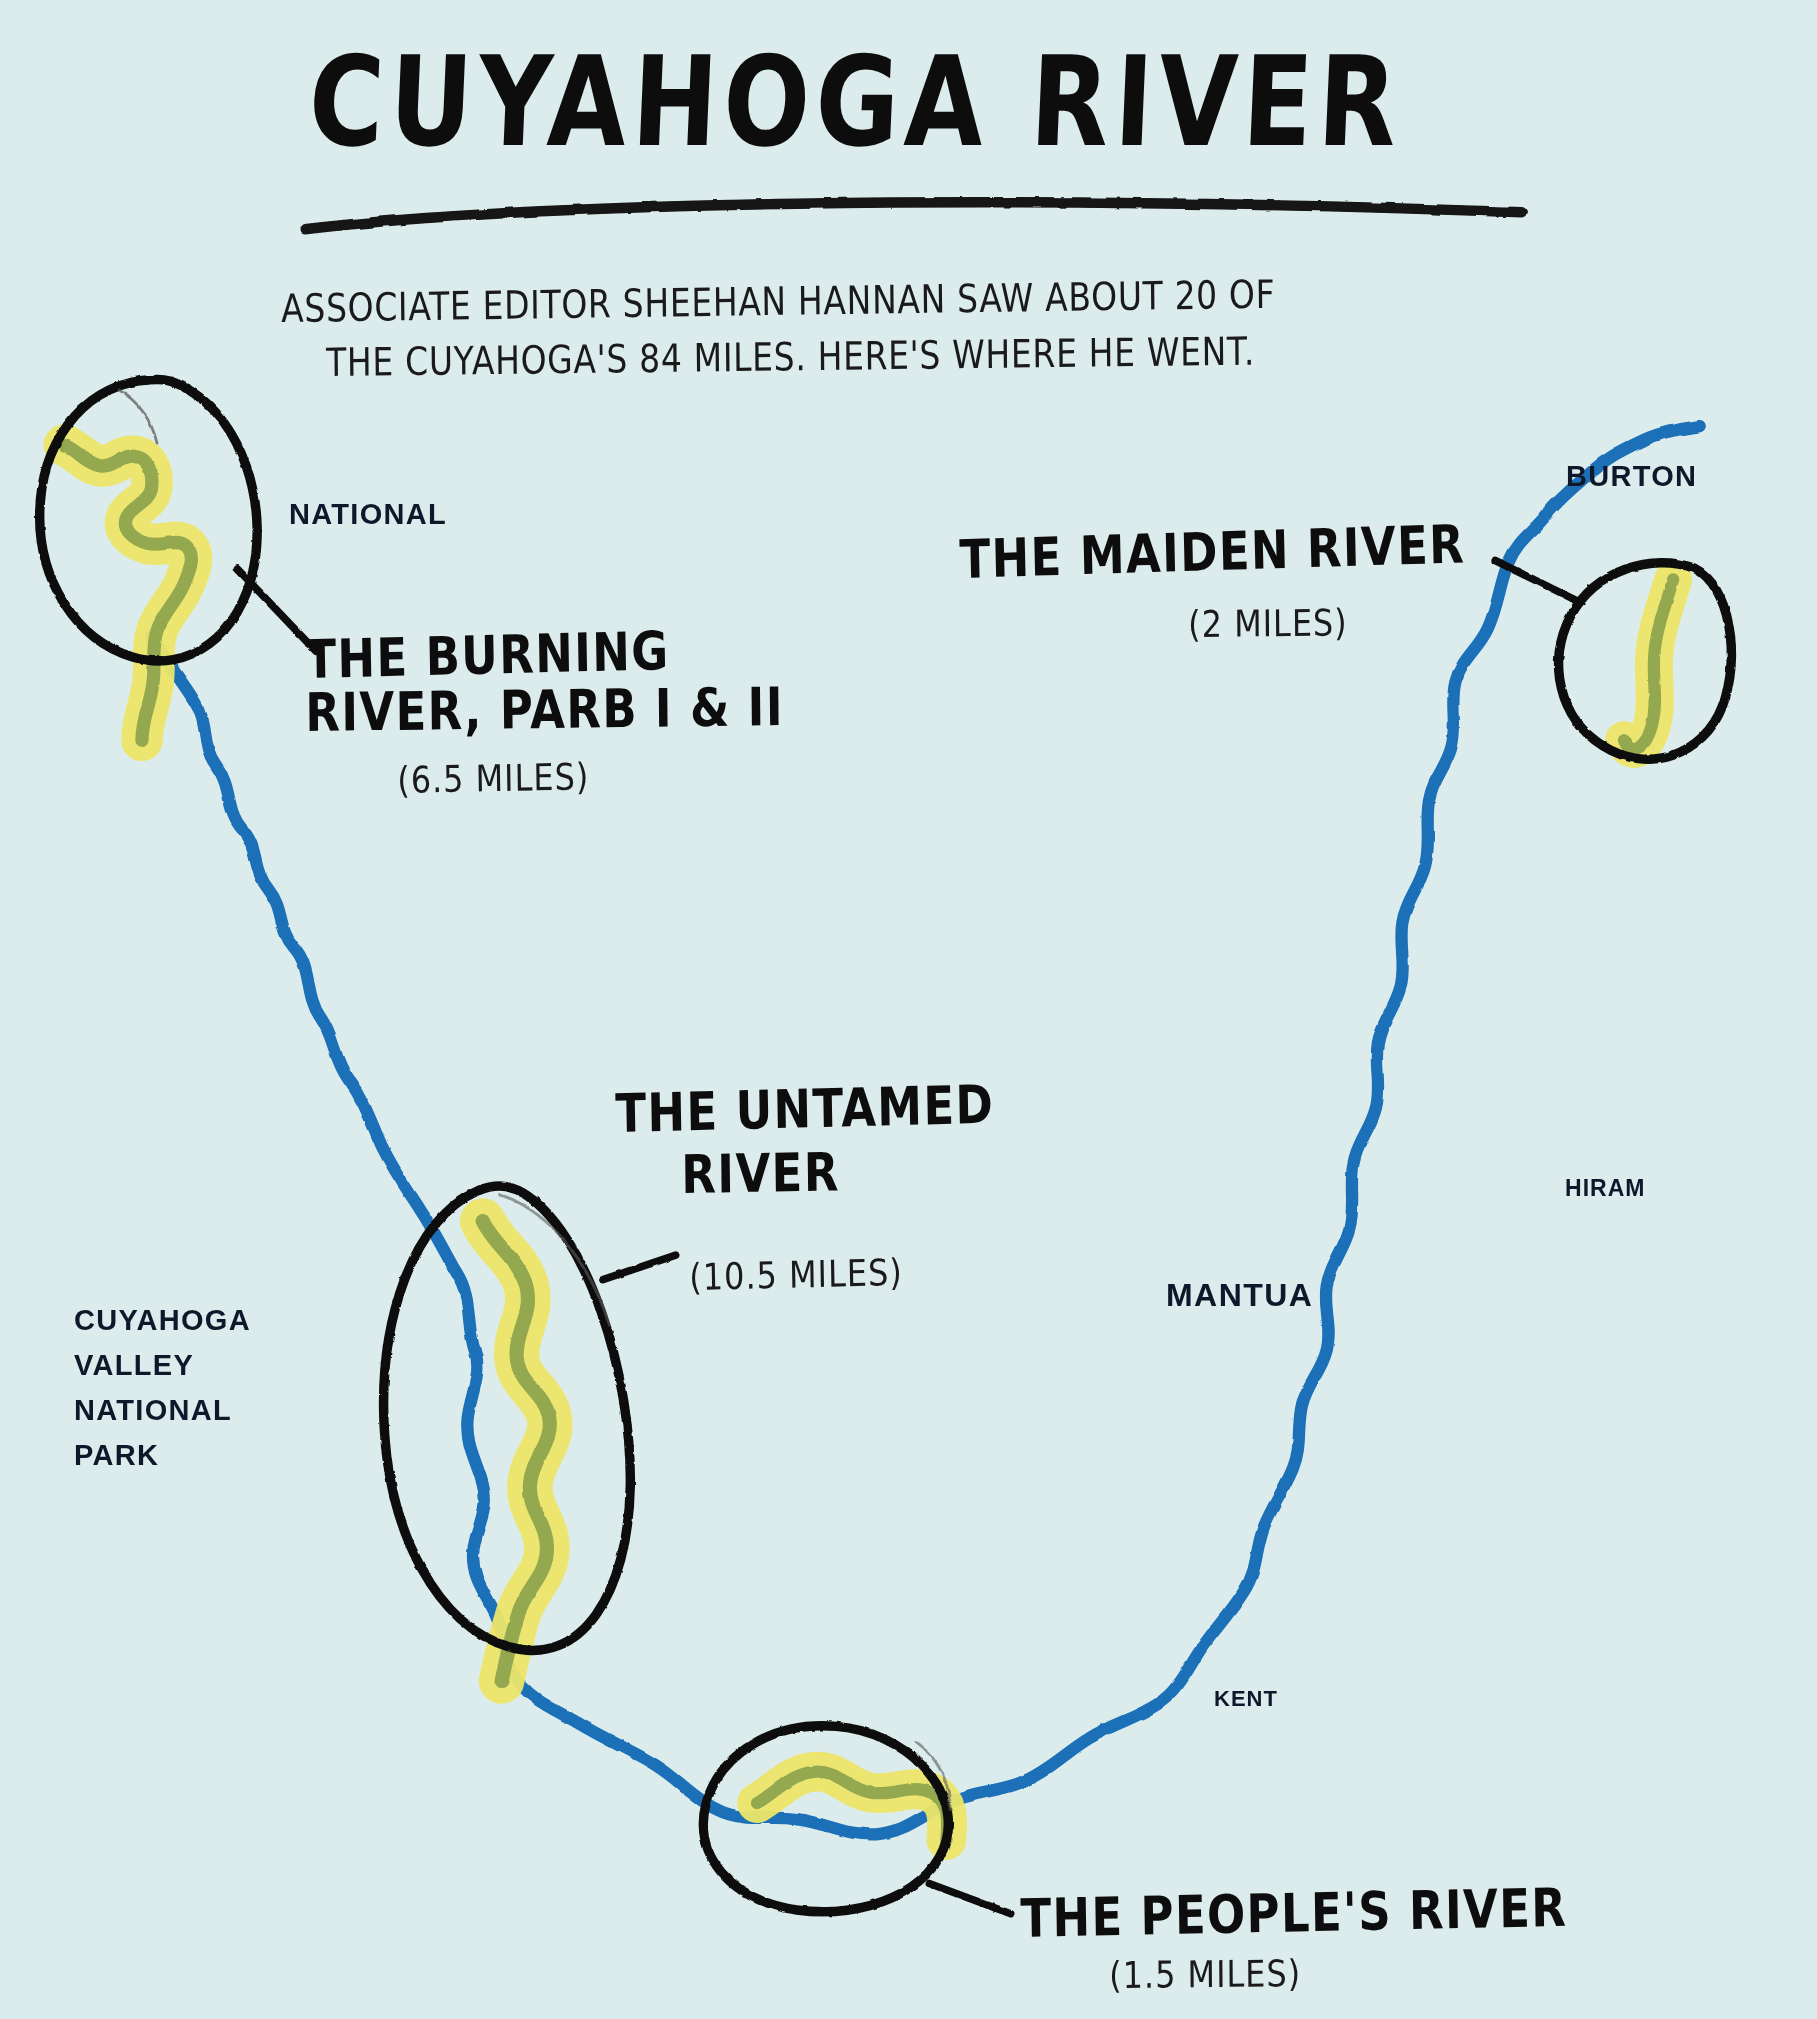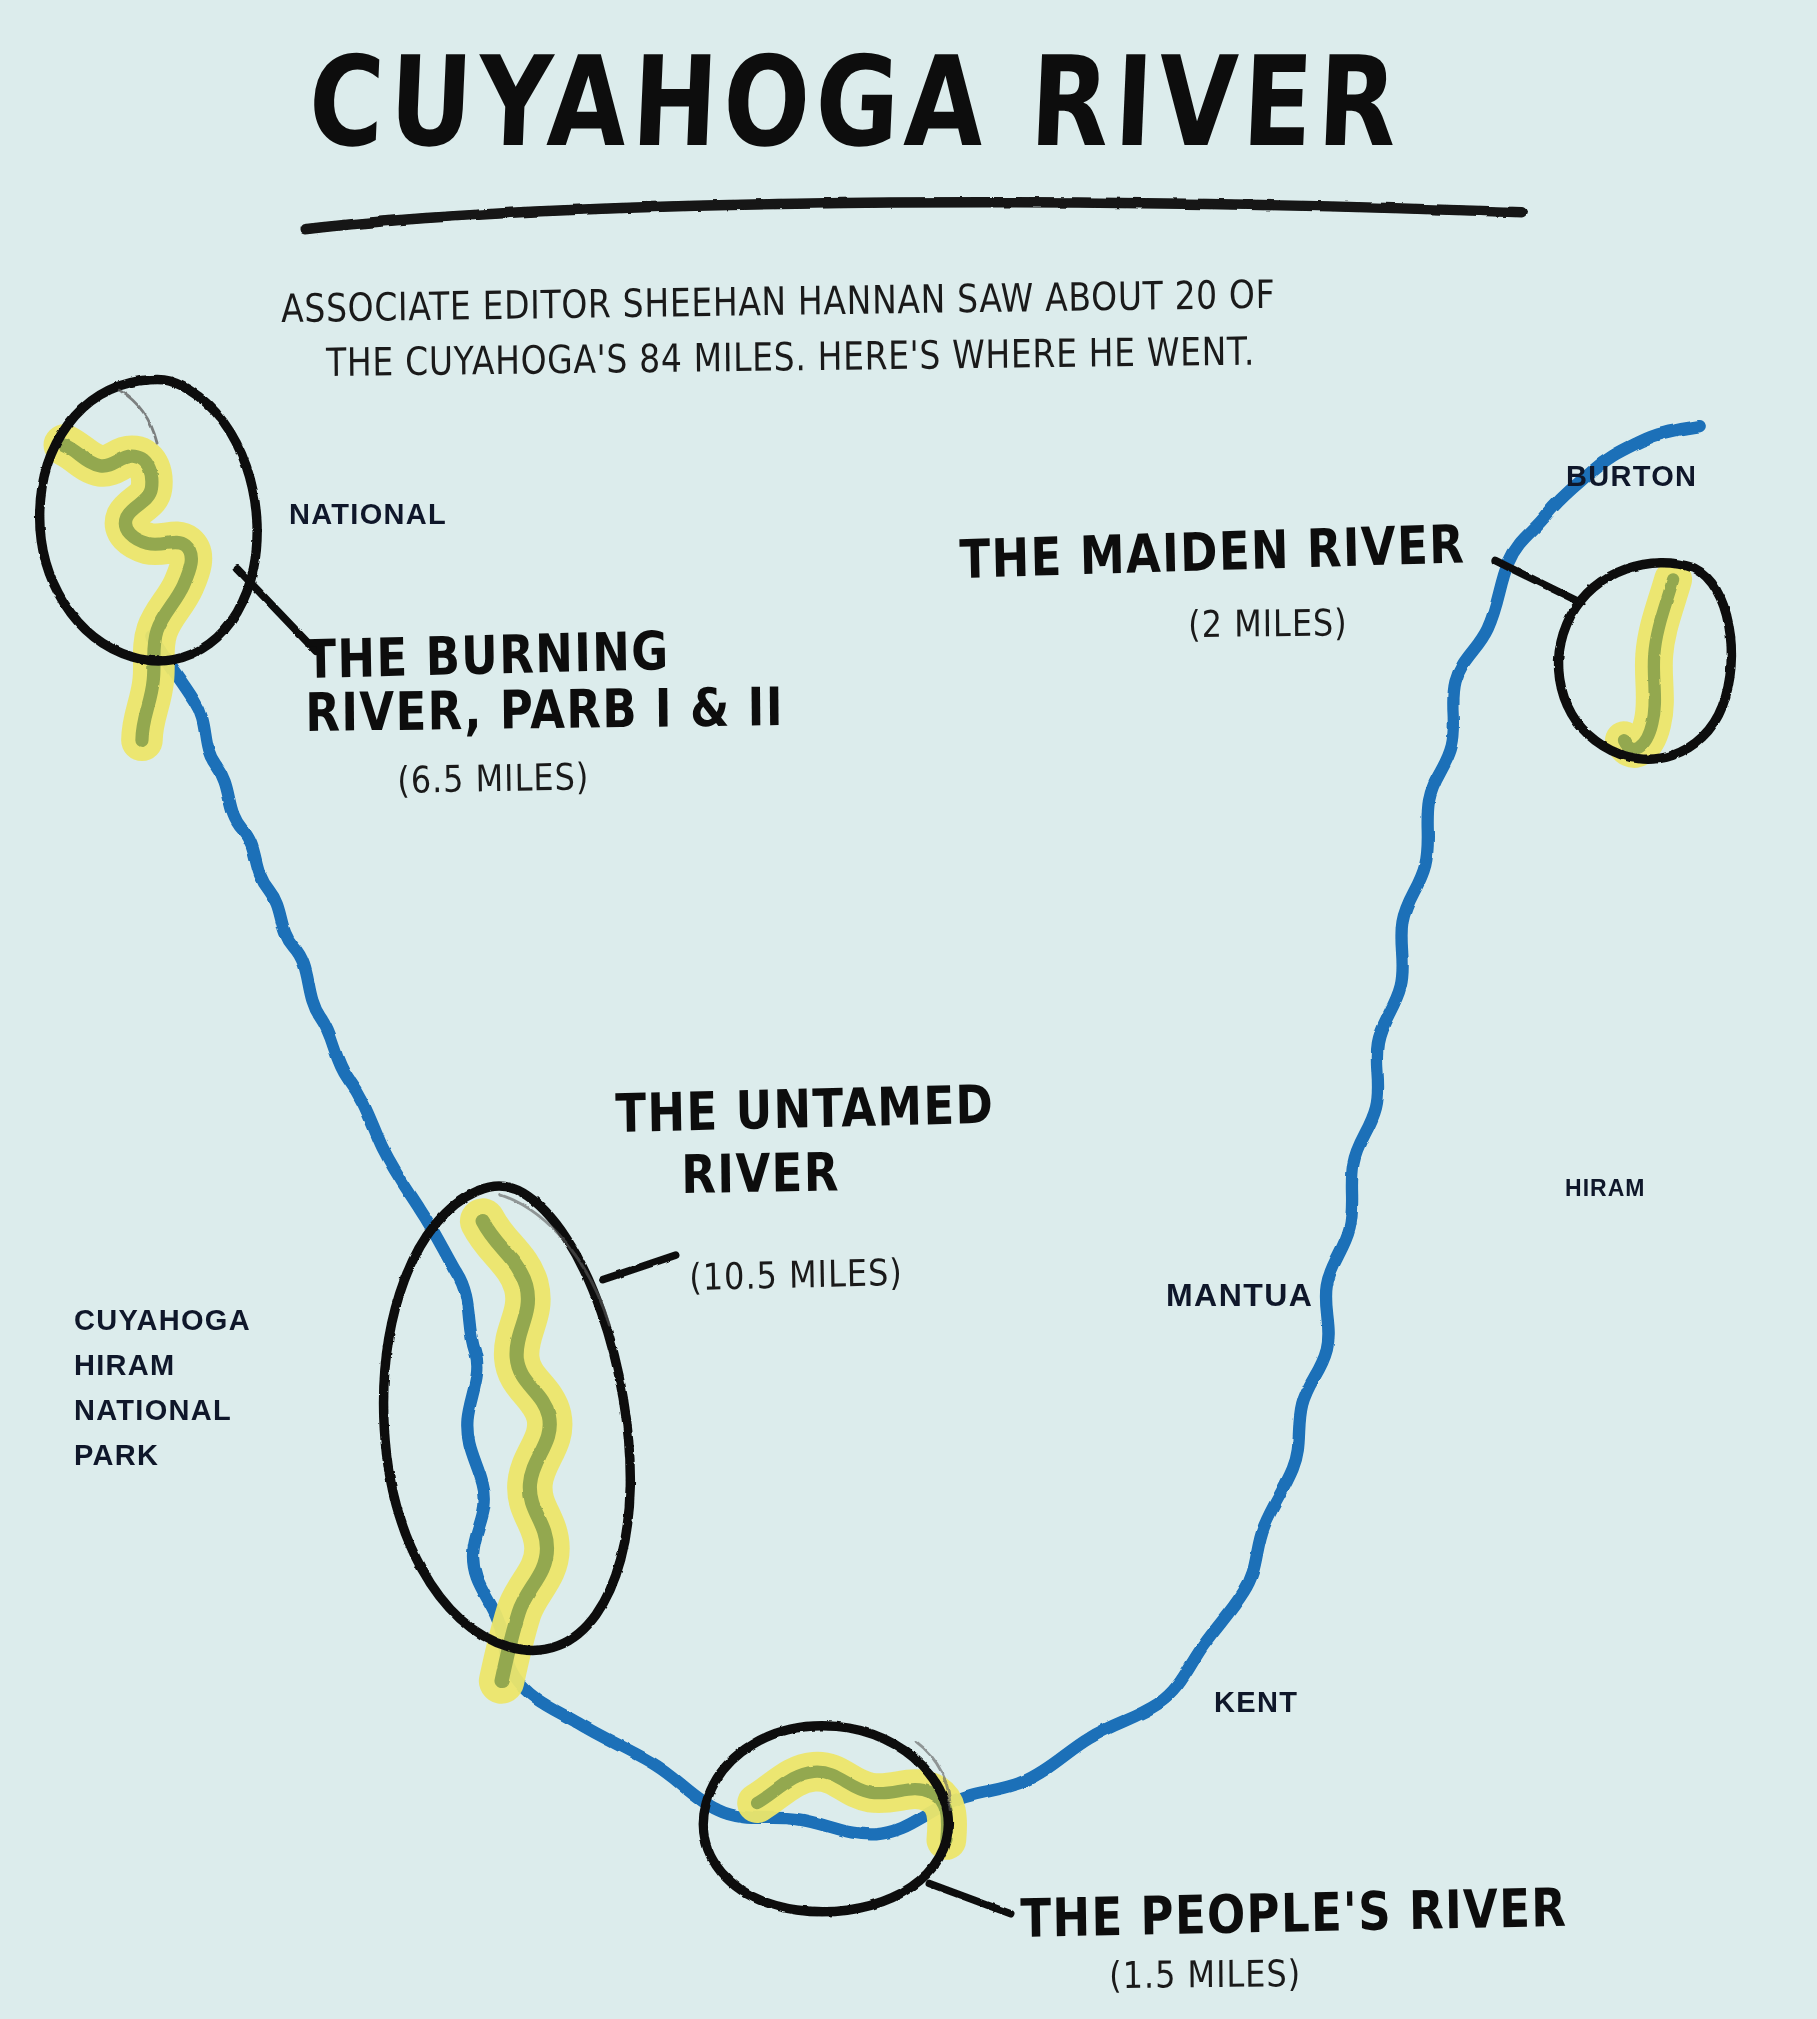--- a/index.html
+++ b/index.html
@@ -111,21 +111,21 @@
   #untamed-miles { left: 689px; top: 1259px; transform: scaleY(1.15) rotate(-1.2deg); }
 
   #people-l1 { left: 1020px; top: 1891px; transform: scaleY(1.18) rotate(-1deg); }
   #people-miles { left: 1109px; top: 1957px; transform: scaleY(1.15) rotate(-0.5deg); }
 
   
   #city-cleveland { left: 289px; top: 499px; font-size: 29px; }
   #city-burton    { left: 1566px; top: 461px; font-size: 29px; }
   #city-hiram     { left: 1565px; top: 1176px; font-size: 23px; }
   #city-mantua    { left: 1166px; top: 1279px; font-size: 32px; }
-  #city-kent      { left: 1214px; top: 1687px; font-size: 29px; }
+  #city-kent      { left: 1214px; top: 1687px; font-size: 22px; }
   #city-cvnp      { left: 74px;  top: 1298px; font-size: 29px; line-height: 1.55; }
 </style>
 </head>
 <body>
 
 <div id="stage">
 
   <svg id="map-svg" viewBox="0 0 1920 2134">
     <defs>
       <filter id="rough" x="-20%" y="-20%" width="140%" height="140%">
@@ -332,18 +332,18 @@
 
   <div class="txt seg-title" id="people-l1">THE PEOPLE'S RIVER</div>
   <div class="txt seg-miles" id="people-miles">(1.5 MILES)</div>
 
   <div class="txt city" id="city-cleveland">NATIONAL</div>
   <div class="txt city" id="city-burton">BURTON</div>
   <div class="txt city" id="city-hiram">HIRAM</div>
   <div class="txt city" id="city-mantua">MANTUA</div>
   <div class="txt city" id="city-kent">KENT</div>
   <div class="txt city" id="city-cvnp">CUYAHOGA
-HIRAM
+VALLEY
 NATIONAL
 PARK</div>
 
 </div>
 
 
 </body></html>

